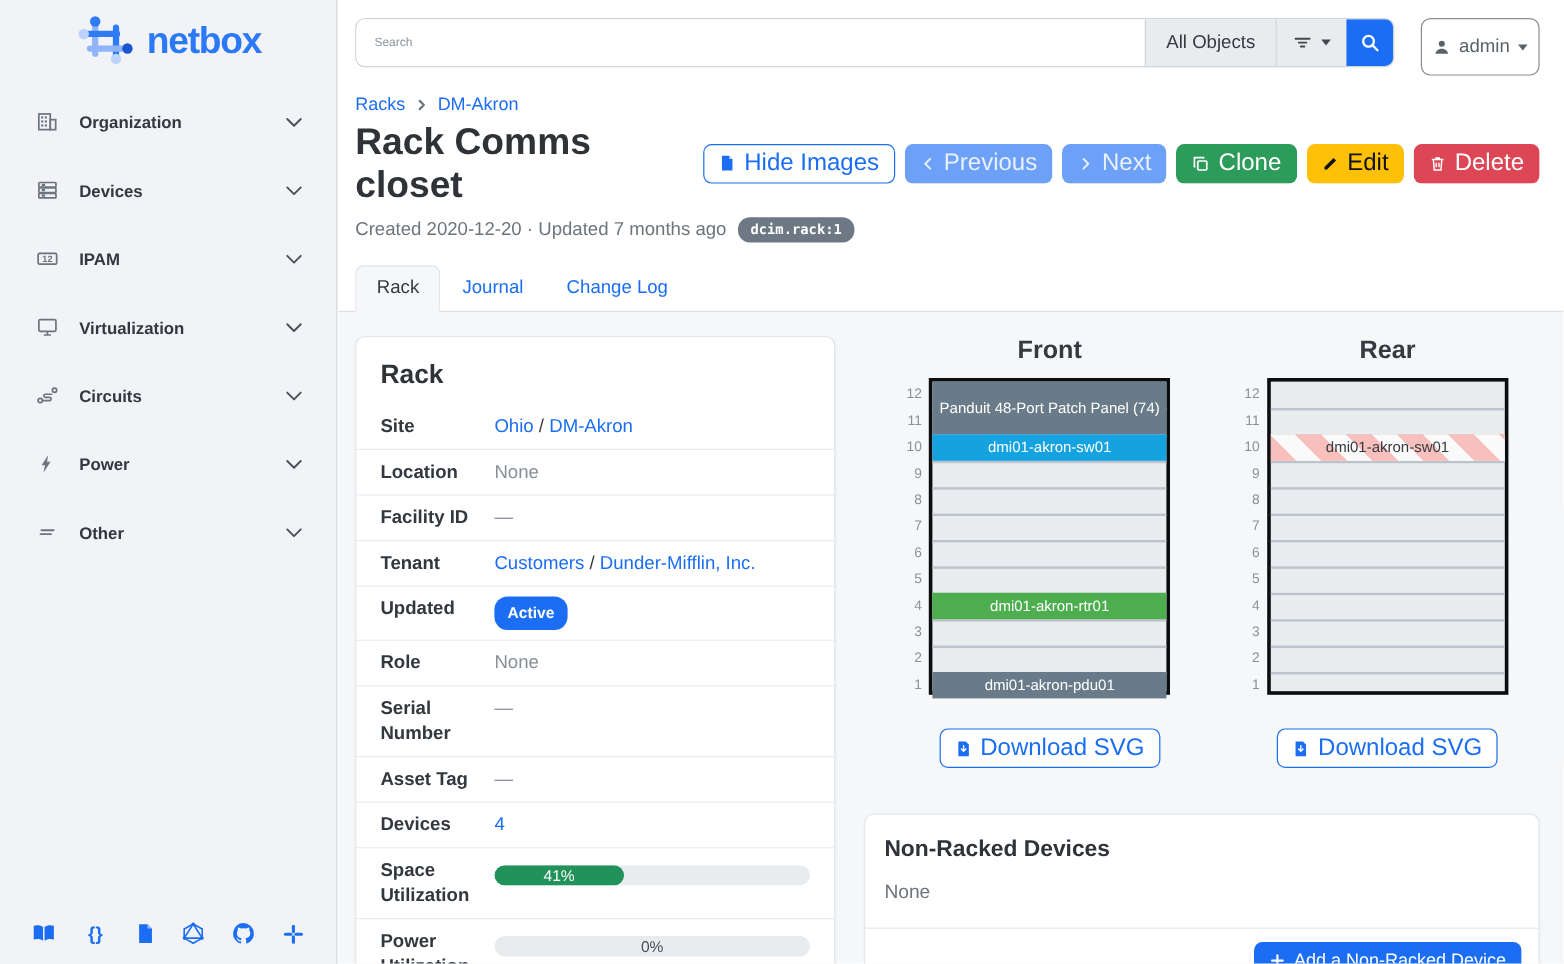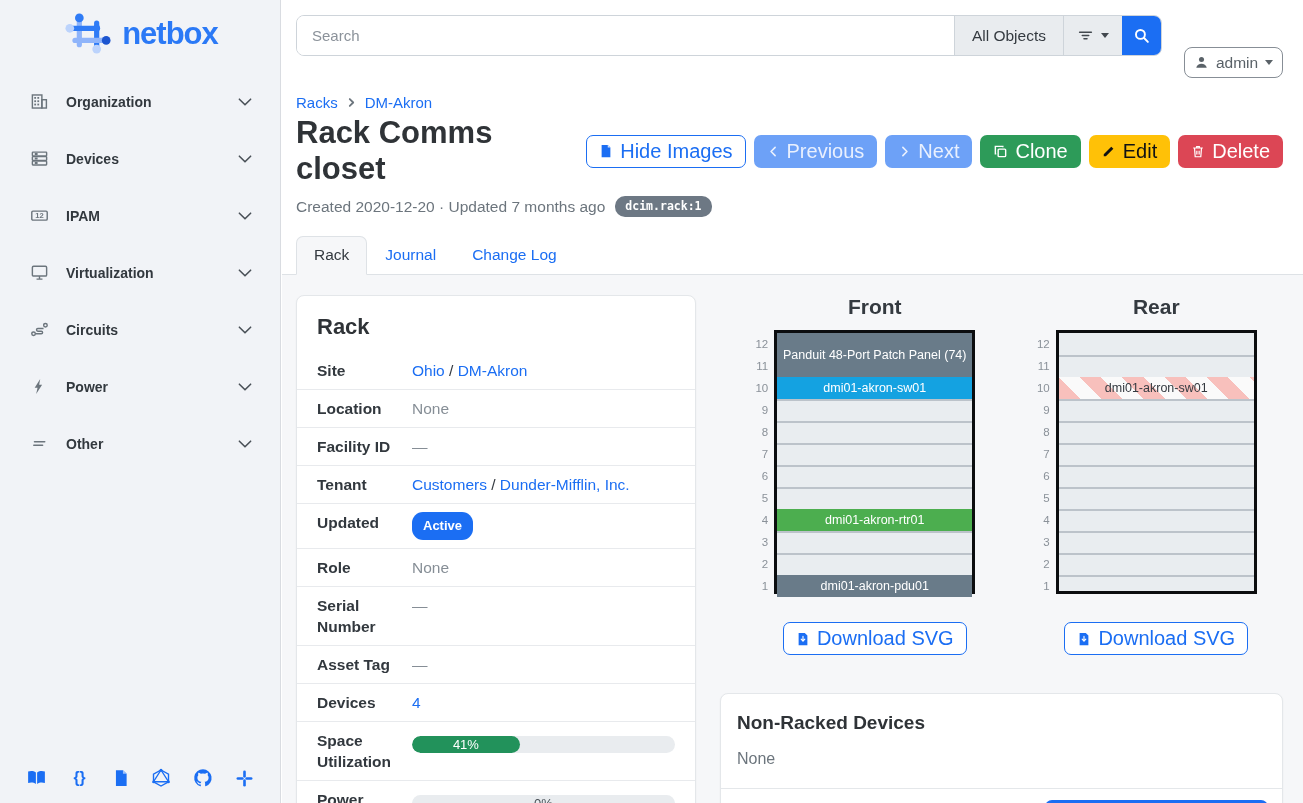--- a/index.html
+++ b/index.html
@@ -18,34 +18,34 @@
   .nav-item .ni-chev { color:#495057; display:flex; }
   .nav-footer { margin-top:auto; display:flex; justify-content:space-between; align-items:center;
     padding:0 26px 15px; }
   .nav-footer .f-icon { color:#1b6ef3; display:flex; cursor:pointer; }
 
   
   .main { margin-left:282px; width:1021px; }
   .topbar { display:flex; gap:22px; padding:15px 20px 0 14px; }
   .search-group { flex:1; display:flex; height:41px; border:1px solid #ced4da; border-radius:8px;
     overflow:hidden; background:#fff; }
-  .search-group input { flex:1; border:none; outline:none; padding:0 15px; font-size:15px;
+  .search-group input { flex:1; border:none; outline:none; padding:0 15px; font-size:10px;
     font-family:"Liberation Sans",sans-serif; color:#b91c1c; }
   .search-group input::placeholder { color:#8b929a; }
   .seg { display:flex; align-items:center; background:#e9ecef; border-left:1px solid #ced4da;
     cursor:pointer; }
   .seg-objects { padding:0 17px; font-size:15.5px; color:#343a40; }
   .seg-filter { padding:0 13px; gap:7px; color:#42484e; }
   .seg-search { width:39px; background:#1b6ef3; border:none; display:flex; align-items:center;
     justify-content:center; cursor:pointer; }
   .caret { width:0; height:0; border-left:4px solid transparent; border-right:4px solid transparent;
     border-top:5px solid currentColor; display:inline-block; }
-  .admin-btn { width:99px; height:31px; background:#fff; border:1px solid #878e96; border-radius:8px;
+  .admin-btn { width:99px; height:48px; background:#fff; border:1px solid #878e96; border-radius:8px;
     display:flex; align-items:center; justify-content:center; gap:7px; color:#5a6268;
-    font-size:15.5px; cursor:pointer;margin-top:32px; }
+    font-size:15.5px; cursor:pointer; }
 
   .breadcrumb { display:flex; align-items:center; gap:8px; padding:16px 20px 0 14px; font-size:15px; }
   .breadcrumb a { color:#1b6ef3; cursor:pointer; }
   .bc-sep { color:#6c757d; display:flex; }
 
   .title-row { display:flex; justify-content:space-between; align-items:center; padding:4px 20px 0 14px; }
   .page-title { font-size:31px; font-weight:bold; color:#2f3337; }
   .actions { display:flex; gap:8px; }
   .btn { height:33px; border-radius:7px; padding:0 12px; font-size:20px; display:inline-flex;
     align-items:center; gap:7px; border:1px solid transparent; cursor:pointer; white-space:nowrap;

